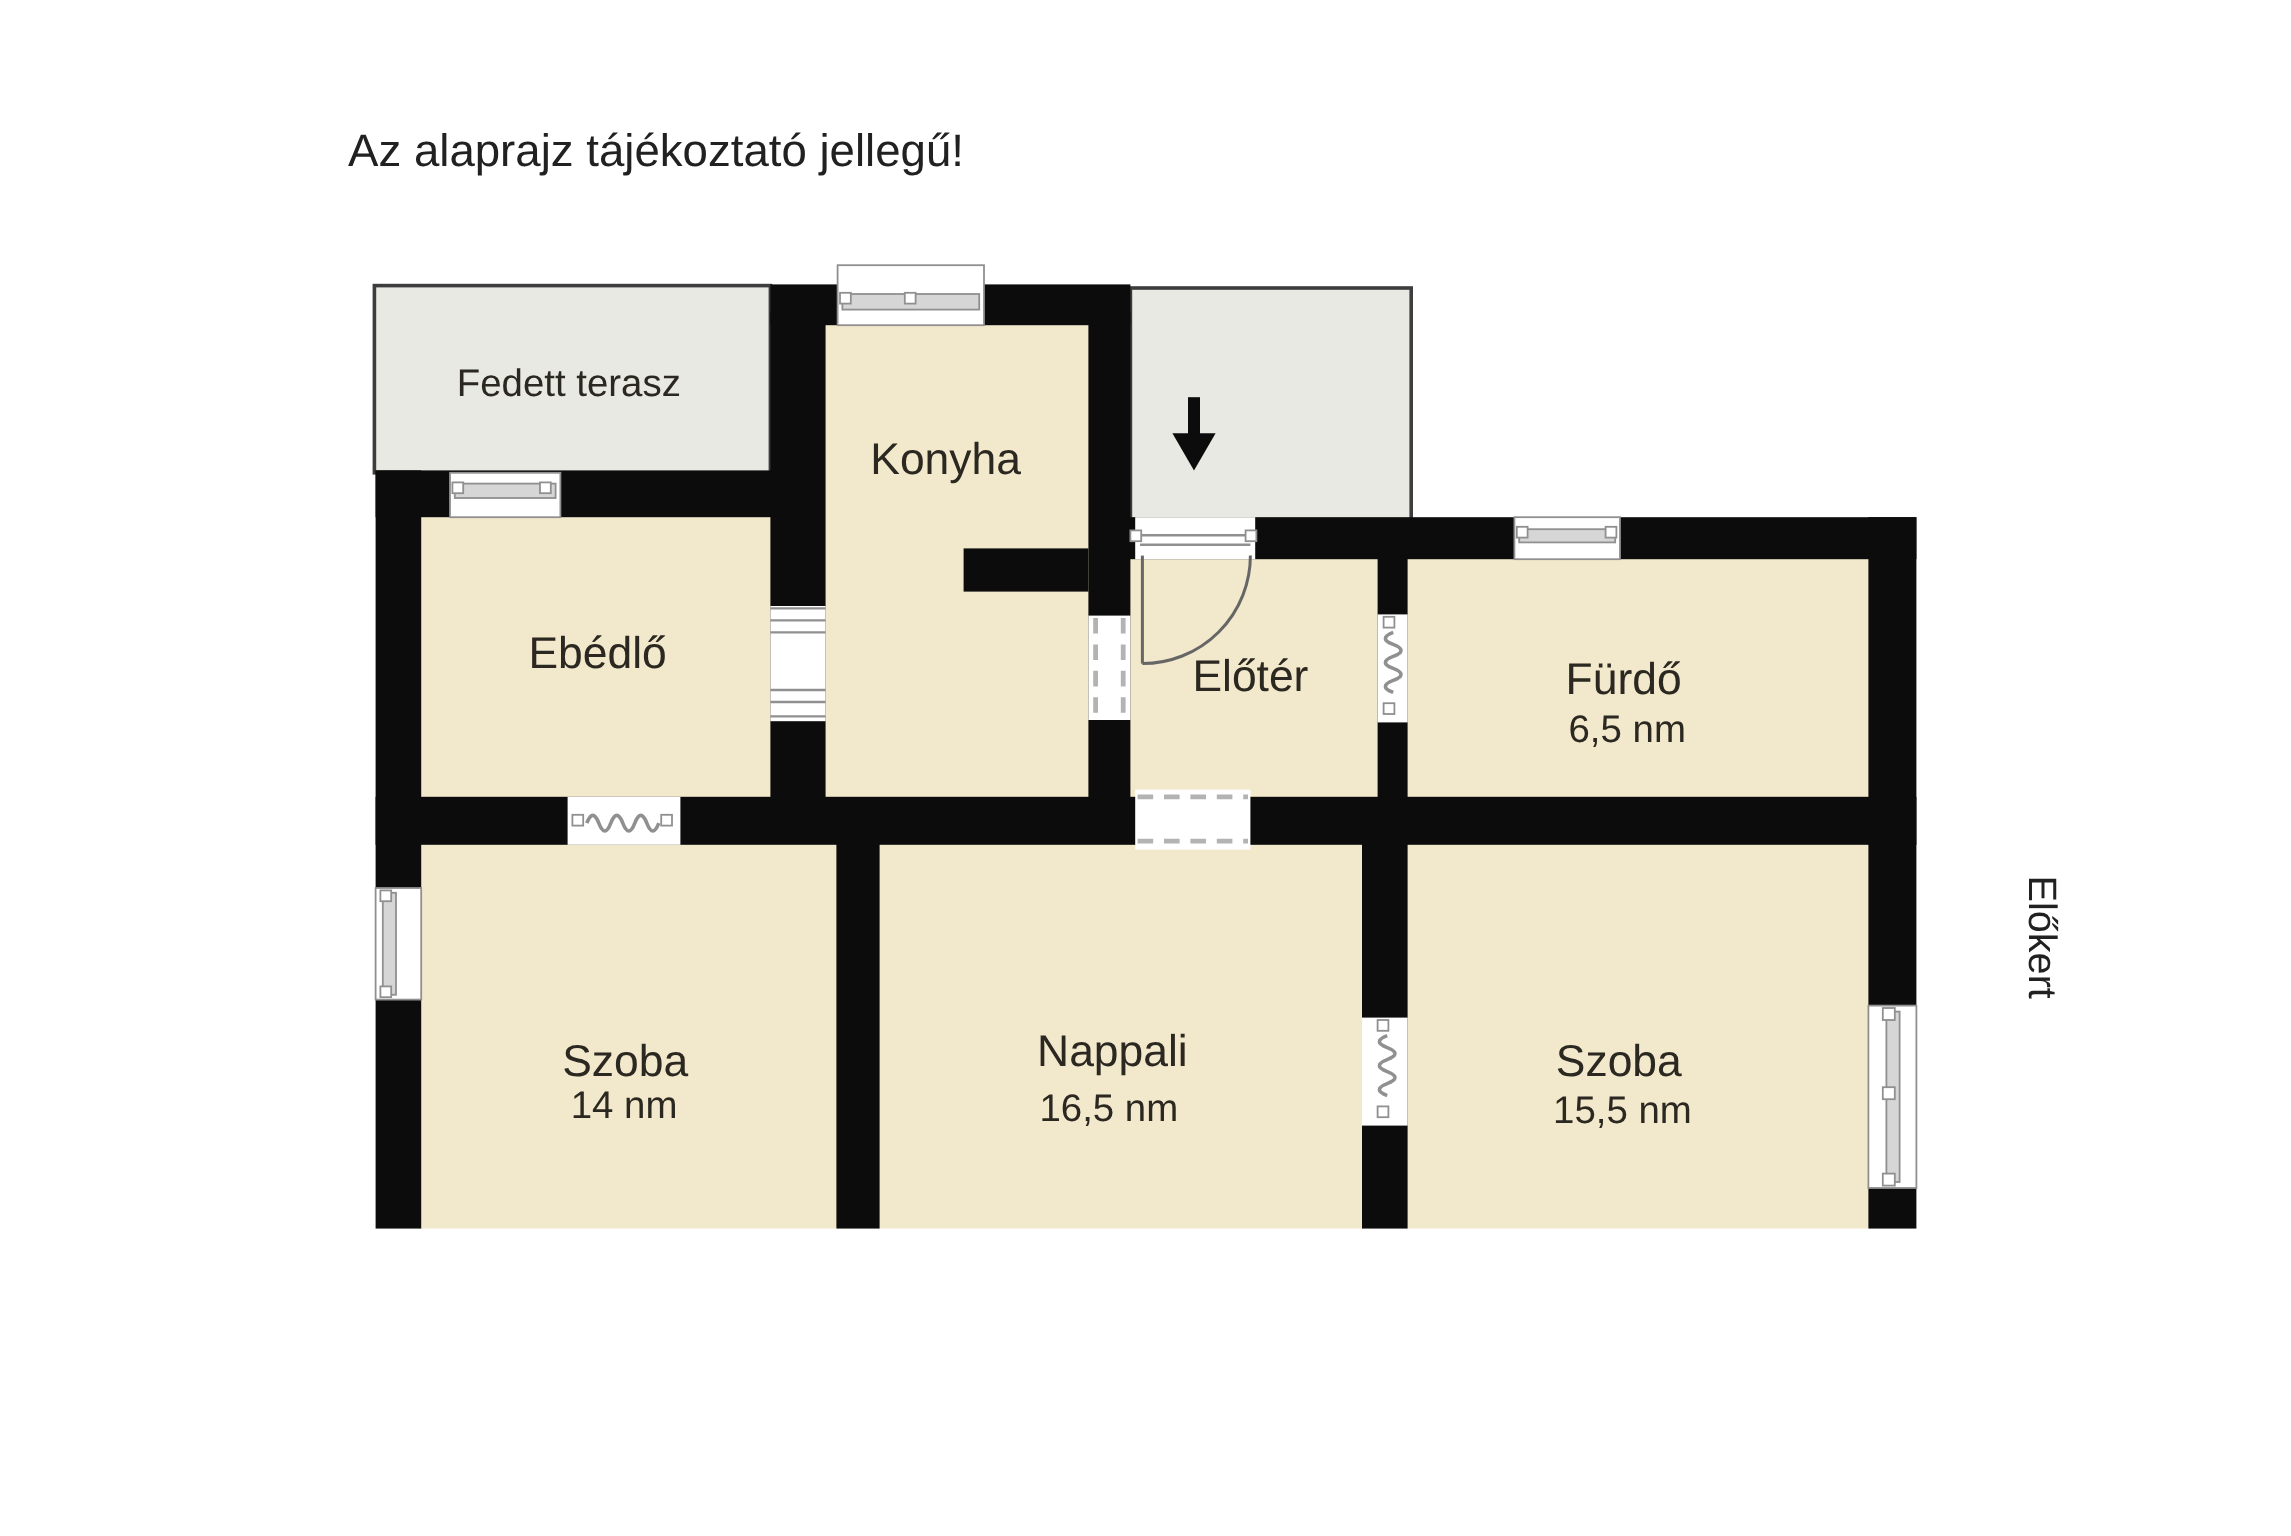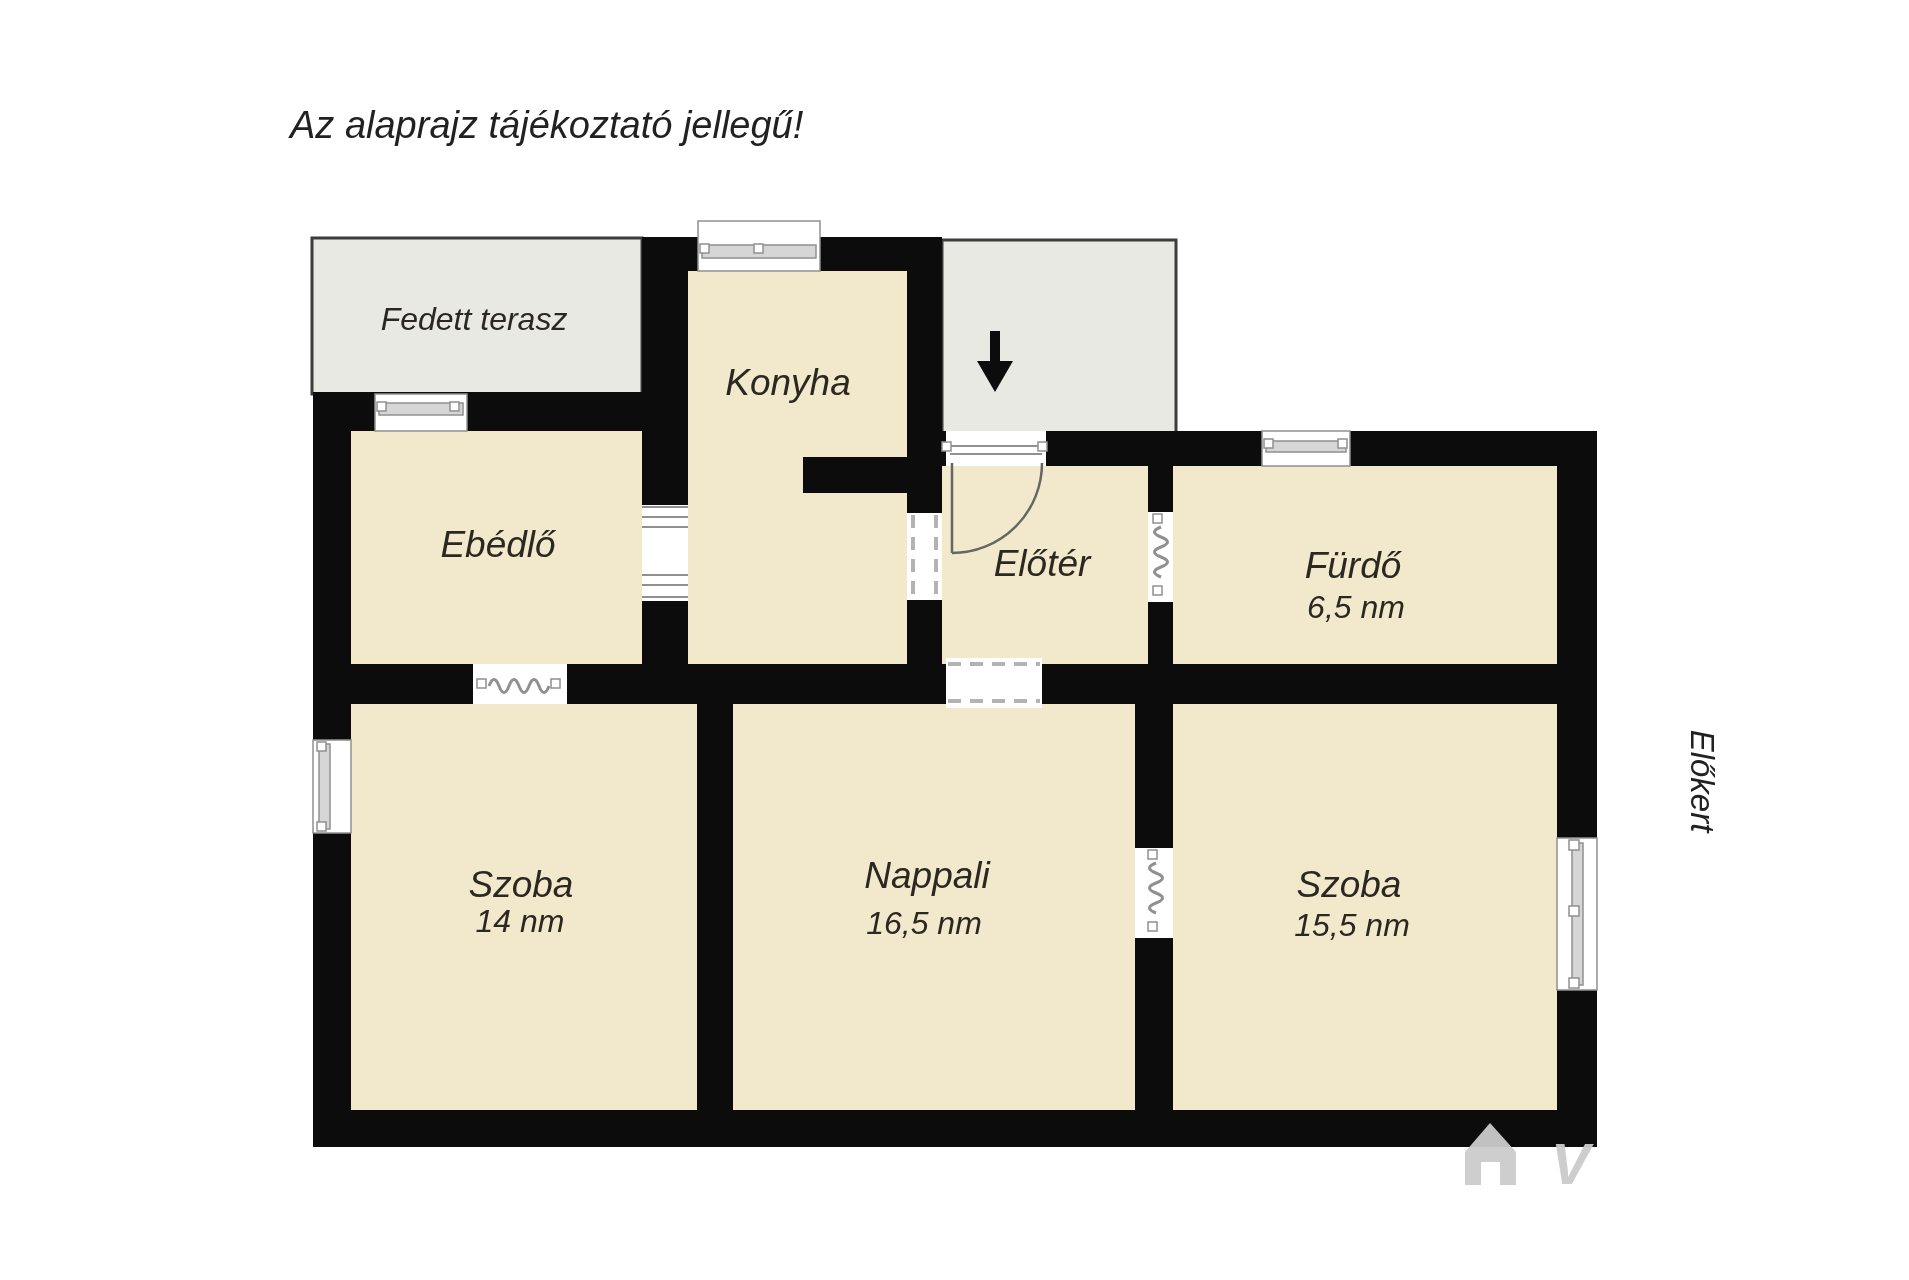--- a/index.html
+++ b/index.html
@@ -10,22 +10,22 @@
     --terrace-border:#3d3d3d;
     --window-frame:#909090;
     --window-glass:#d6d6d6;
     --door-line:#666666;
     --dash-line:#b3b3b3;
     --text:#2b2721;
     --title-text:#212121;
     --watermark:#cbcbcb;
   }
   html,body{margin:0;padding:0;background:var(--background);}
-  .page{position:relative;width:1909px;height:1280px;background:var(--background);
-        font-family:"Liberation Sans", sans-serif;overflow:hidden;font-style:italic;}
+  .page{position:relative;width:1909px;height:1024px;background:var(--background);
+        font-family:"Liberation Sans", sans-serif;overflow:hidden;}
   svg{display:block}
   .floor{fill:var(--floor);}
   .wall{fill:var(--wall);}
   .terrace{fill:var(--terrace);stroke:var(--terrace-border);stroke-width:3;}
   .opening{fill:#ffffff;}
   .win-box{fill:#ffffff;stroke:var(--window-frame);stroke-width:1.5;}
   .band{fill:var(--window-glass);stroke:var(--window-frame);stroke-width:1.5;}
   .tick{fill:#ffffff;stroke:var(--window-frame);stroke-width:1.5;}
   .frame-line{stroke:var(--window-frame);stroke-width:2;fill:none;}
   .squig{stroke:var(--window-frame);stroke-width:3;fill:none;}

